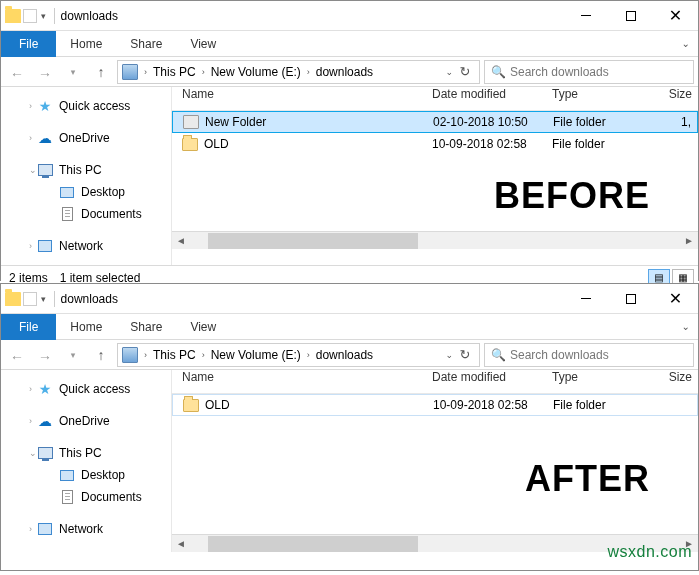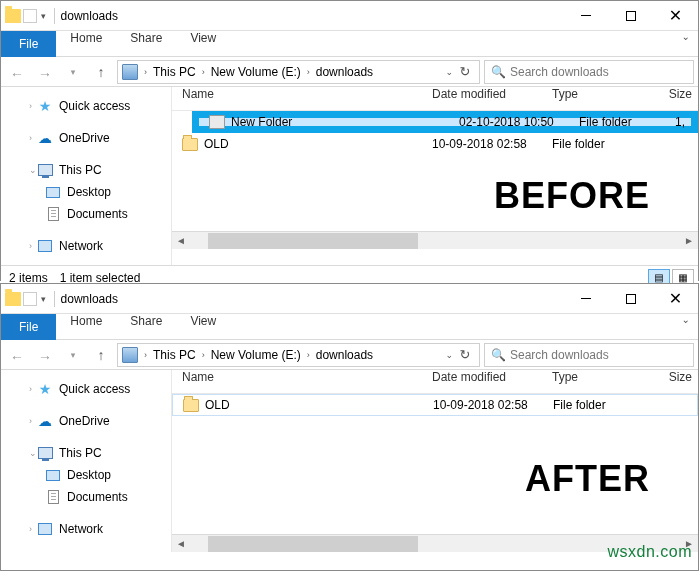--- a/index.html
+++ b/index.html
@@ -10,57 +10,57 @@
   .tb-folder-icon { width: 16px; height: 14px; background: #ffd864; border-radius: 1px 1px 0 0; position: relative; }
   .tb-folder-icon::before { content:""; position:absolute; top:-3px; left:0; width:7px; height:3px; background:#ffd864; border-radius:1px 1px 0 0; }
   .tb-sep { width:1px; height:16px; background:#ccc; margin:0 4px; }
   .tb-chev { color:#555; font-size:9px; padding:0 2px; }
   .tb-spacer { flex:1; }
   .tb-btns { display:flex; }
   .tb-btn { width:45px; height:29px; display:flex; align-items:center; justify-content:center; font-family: Arial; }
   .tb-btn.min b { width:10px; height:1px; background:#000; display:block; }
   .tb-btn.max b { width:10px; height:10px; border:1px solid #000; display:block; }
   .tb-btn.close { font-size:16px; color:#000; }
-  .ribbon { display:flex; height:26px; background:#fff; border-bottom:1px solid #dadada; }
+  .ribbon { display:flex; align-items:center; height:26px; background:#fff; border-bottom:1px solid #dadada; }
   .file-tab { background:#1979ca; color:#fff; height:26px; padding:0 18px; display:flex; align-items:center; font-size:12px; }
   .ribbon-tab { padding:0 14px; font-size:12px; color:#333; }
   .ribbon-chev { margin-left:auto; margin-right:8px; color:#555; font-size:10px; }
   .navrow { display:flex; align-items:center; height:30px; padding:3px 4px; gap:4px; background:#fff; border-bottom:1px solid #dadada; }
   .nav-arrow { width:24px; height:24px; display:flex; align-items:center; justify-content:center; color:#999; font-size:14px; }
   .nav-arrow.active { color:#555; }
   .crumbbar { flex:1; height:24px; border:1px solid #cfcfcf; display:flex; align-items:center; background:#fff; padding:0 2px; position:relative; }
   .crumbbar .pc-icon { width:16px; height:16px; margin:0 2px; background:linear-gradient(#bcd8f0,#6ea3d8); border:1px solid #5a86b6; border-radius:1px; }
   .crumb-sep { color:#555; padding:0 4px; font-size:9px; }
   .crumb { padding:0 2px; font-size:12px; }
   .crumbdd { position:absolute; right:26px; color:#555; font-size:9px; }
   .refresh { width:24px; height:22px; display:flex; align-items:center; justify-content:center; color:#555; position:absolute; right:2px; font-size:13px; }
   .searchbox { width:210px; height:24px; border:1px solid #cfcfcf; display:flex; align-items:center; padding:0 6px; color:#777; }
   .searchbox span.mag { margin-right:4px; }
   .body { display:flex; }
   .sidebar { width:170px; padding:8px 0; }
   .sb-item { display:flex; align-items:center; height:22px; padding-left:20px; gap:6px; font-size:12px; }
-  .sb-item.lvl2 { padding-left:44px; }
+  .sb-item.lvl2 { padding-left:26px;margin-left:32px; }
   .sb-indent { padding-left:8px; color:#999; font-size:9px; width:10px; display:inline-block; }
   .ico { width:16px; height:16px; display:inline-flex; align-items:center; justify-content:center; }
   .ico-star { color:#4eb0e8; font-size:14px; }
   .ico-cloud { color:#0a6fbf; font-size:14px; }
   .ico-pc { width:15px; height:12px; border:1px solid #4a7db6; background:#d7e6f5; position:relative; }
   .ico-pc::after { content:""; position:absolute; left:3px; right:3px; bottom:-3px; height:2px; background:#4a7db6; }
   .ico-desktop { width:14px; height:11px; border:1px solid #3f8ad0; background:#cfe4f7; }
   .ico-doc { width:11px; height:14px; border:1px solid #888; background:#fff; position:relative; }
   .ico-doc::before { content:""; position:absolute; top:2px; left:2px; right:2px; height:1px; background:#aaa; box-shadow:0 3px 0 #aaa, 0 6px 0 #aaa; }
   .ico-net { width:14px; height:12px; border:1px solid #3f8ad0; background:#cfe4f7; position:relative; }
   .files { flex:1; border-left:1px solid #e8e8e8; position:relative; }
   .cols { display:flex; height:24px; align-items:flex-start; border-bottom:1px solid #e8e8e8; color:#333; font-size:12px; }
   .col-name { width:260px; padding-left:10px; }
   .col-date { width:120px; }
   .col-type { width:96px; }
   .col-size { flex:1; text-align:right; padding-right:6px; }
   .row { display:flex; height:22px; align-items:center; font-size:12px; }
-  .row.sel { background:#cce8ff; border:7px solid #0ea5e9;margin-left:20px; }
+  .row.sel { background:#cce8ff; border:1px solid #0ea5e9; }
   .row .col-name { display:flex; align-items:center; gap:6px; }
   .fld-icon { width:16px; height:13px; background:#ffe29a; border:1px solid #d7b054; border-radius:1px; position:relative; }
   .fld-icon::before { content:""; position:absolute; top:-4px; left:0; width:7px; height:3px; background:#ffe29a; border:1px solid #d7b054; border-bottom:none; border-radius:1px 1px 0 0; }
   .fld-icon.new { background:#eaeaea; border-color:#999; width:16px; height:14px; }
   .fld-icon.new::before { display:none; }
   .scroll-h { height:18px; background:#f0f0f0; border-top:1px solid #dadada; display:flex; align-items:center; }
   .scroll-h .thumb { height:16px; width:40%; background:#cfcfcf; margin-left:18px; }
   .scroll-h .btn { width:18px; height:18px; display:flex; align-items:center; justify-content:center; color:#666; font-size:10px; }
   .statusbar { height:24px; border-top:1px solid #dadada; display:flex; align-items:center; padding:0 8px; gap:12px; background:#fff; font-size:12px; position:relative; }
   .viewbtns { position:absolute; right:4px; display:flex; gap:2px; }

